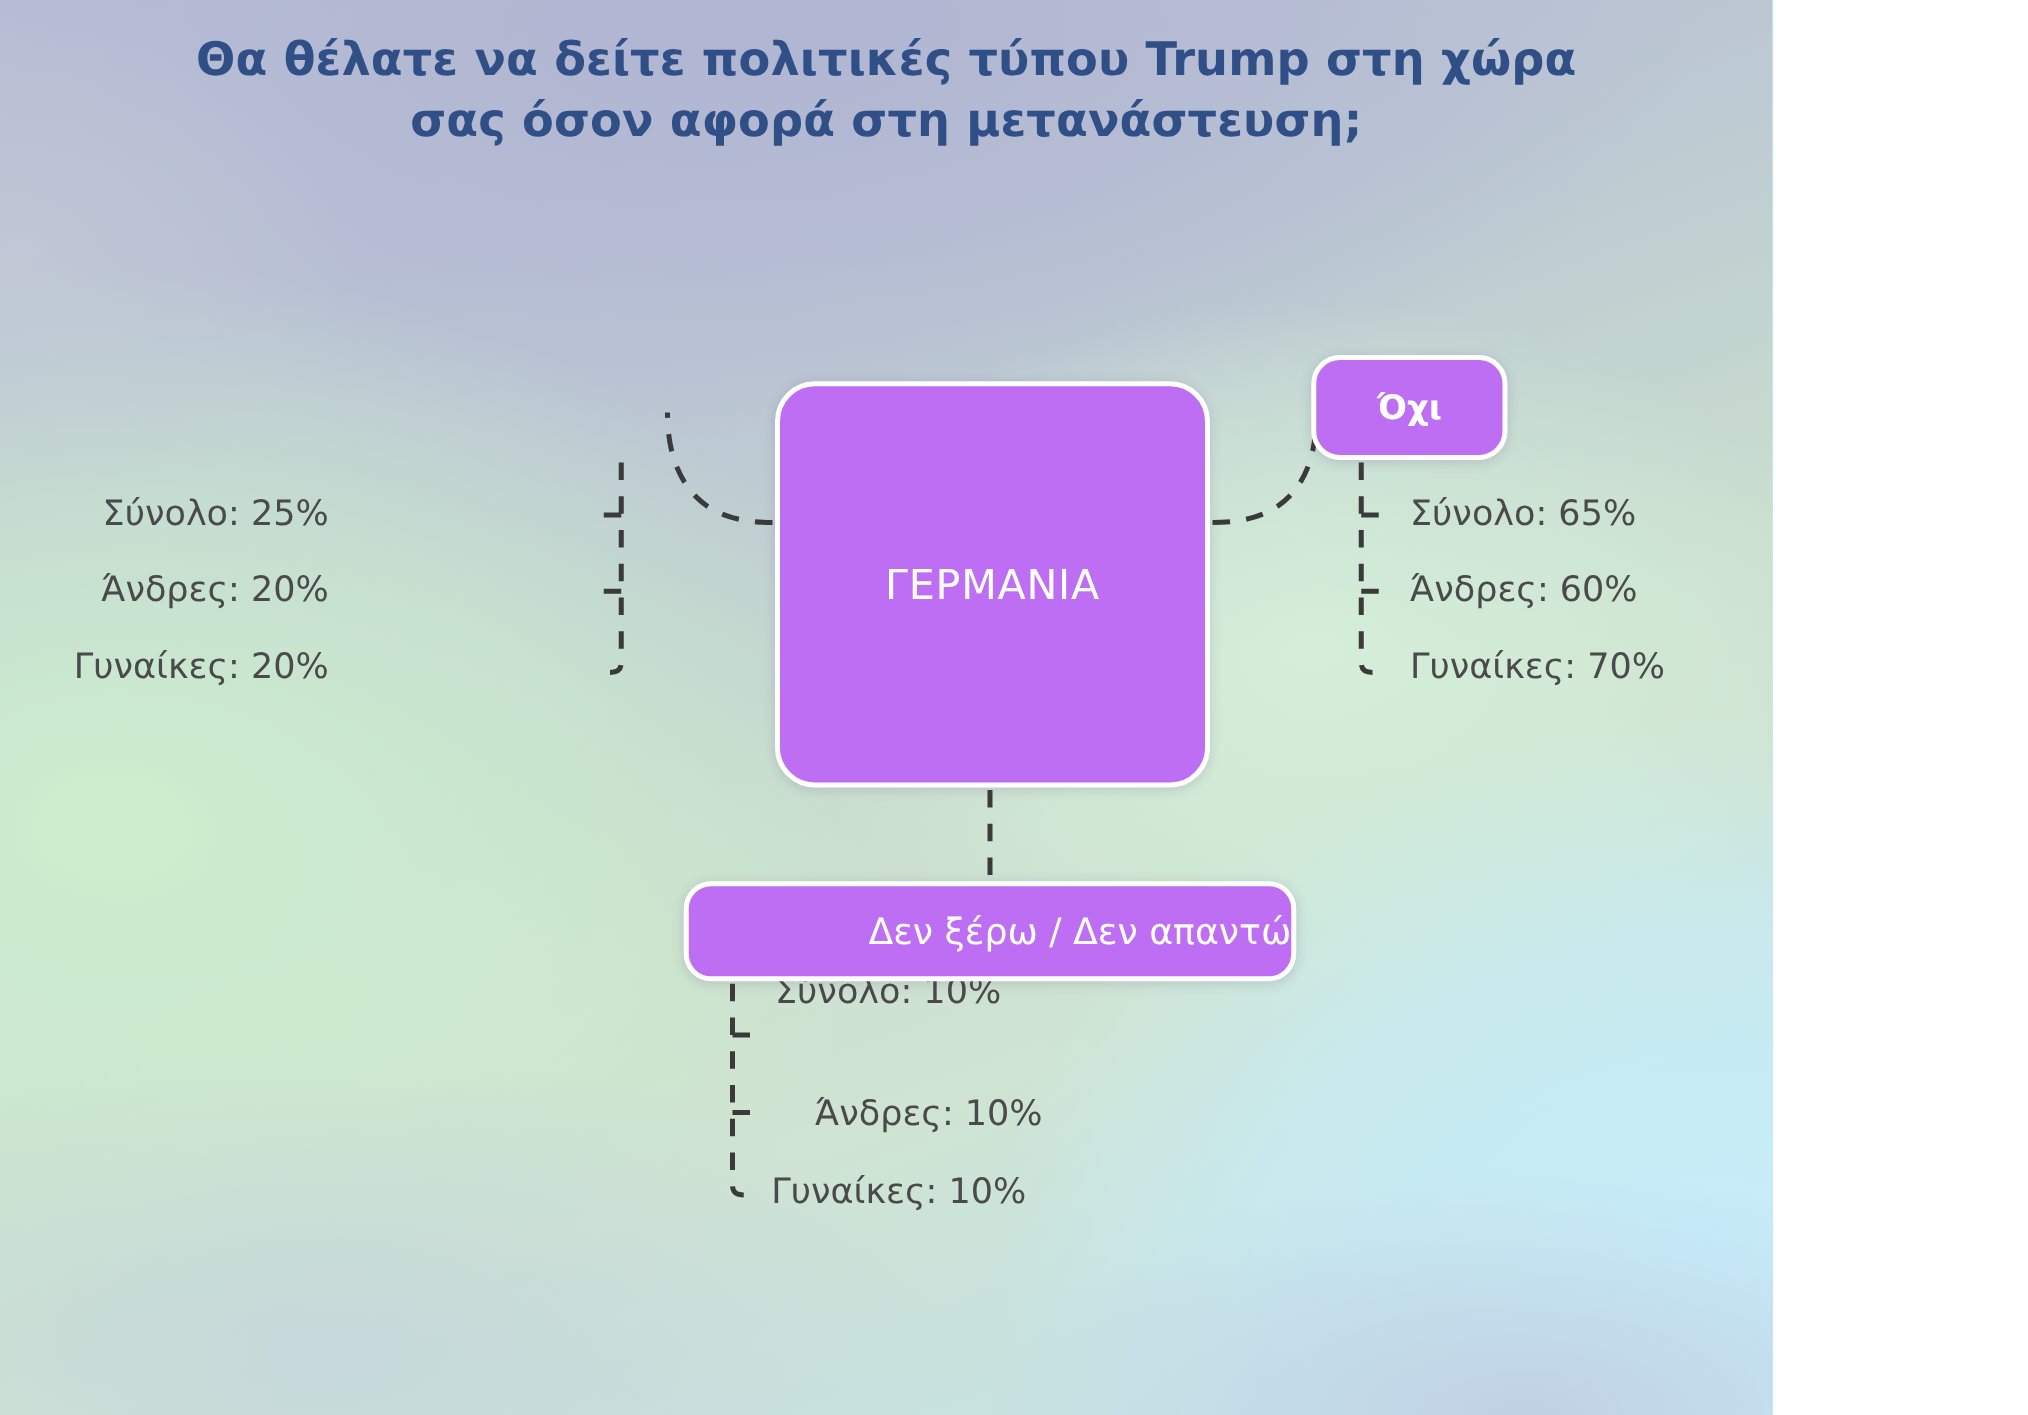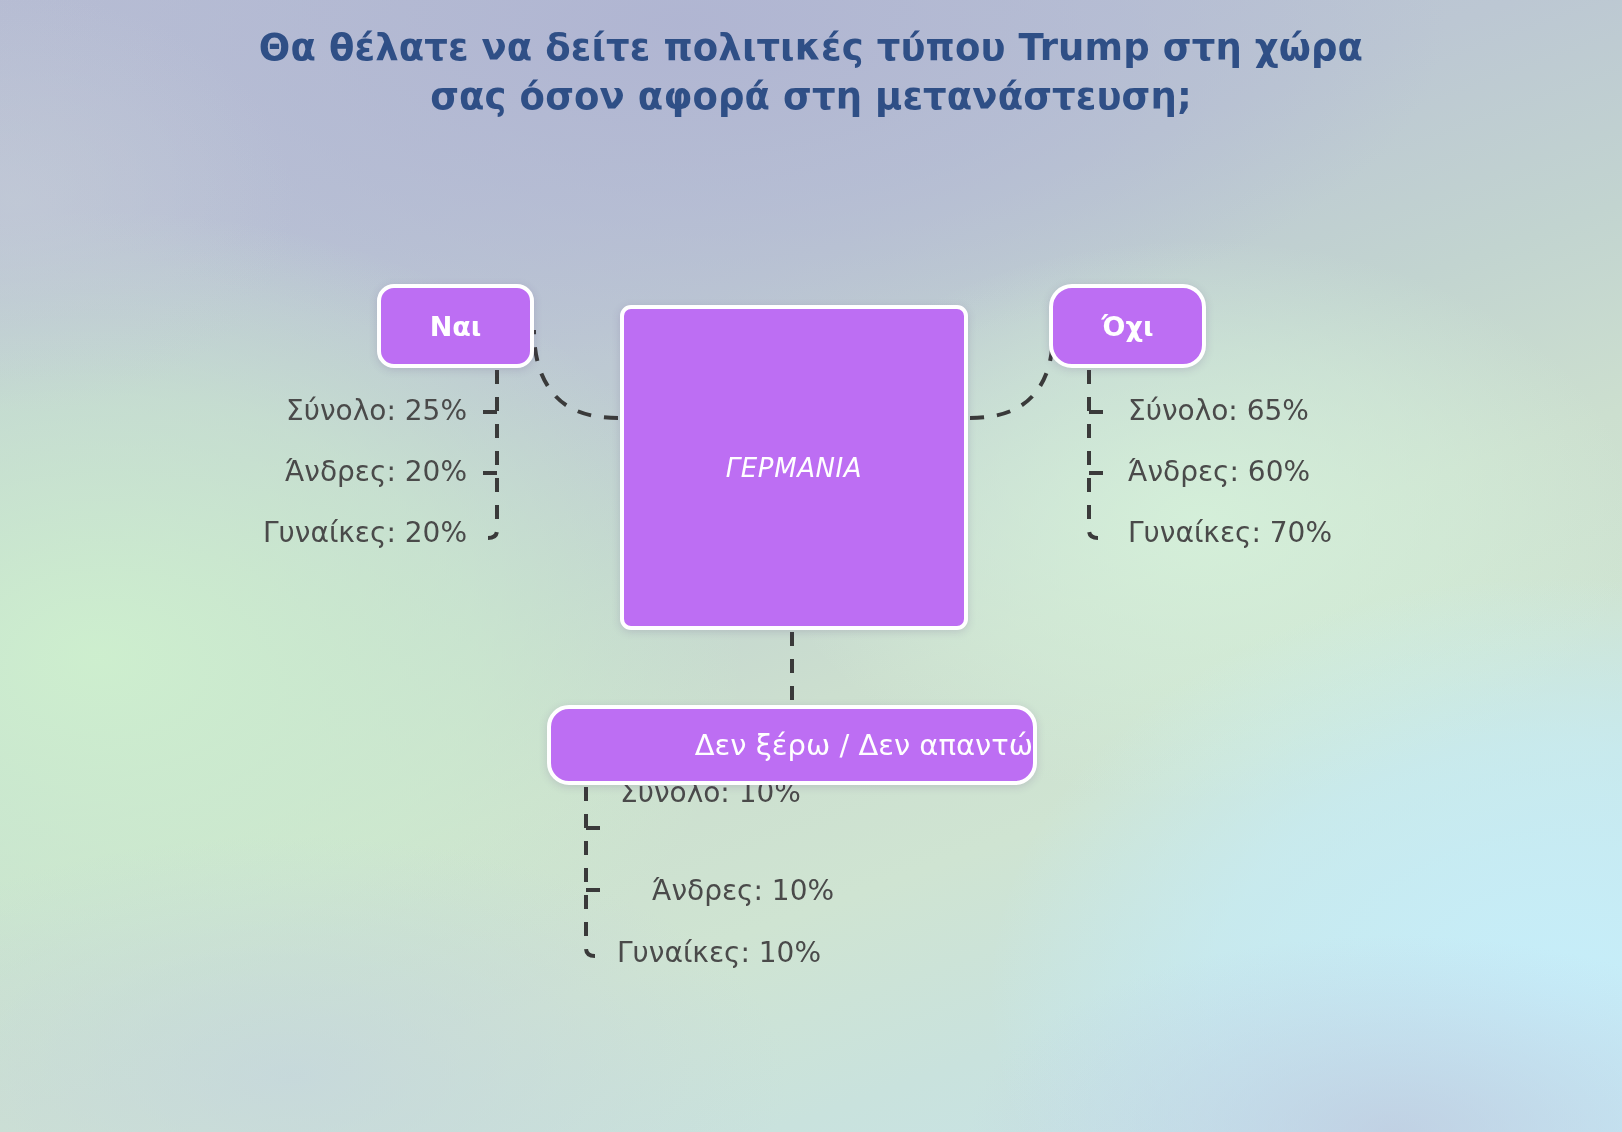--- a/index.html
+++ b/index.html
@@ -8,21 +8,21 @@
   }
   body {
     width: 1622px;
     height: 1132px;
     overflow: hidden;
     font-family: "DejaVu Sans", "Liberation Sans", sans-serif;
   }
 
   #stage {
     position: relative;
-    width: 1622px;
+    width: 1418px;
     height: 1132px;
     overflow: hidden;
     background: #7dd3fc;
   }
 
   
   .bg-layer {
     position: absolute;
     inset: 0;
     pointer-events: none;
@@ -136,24 +136,23 @@
     height: 84px;
     font-size: 27px;
     font-weight: bold;
     border-radius: 23px;
   }
   #node-center {
     left: 620px;
     top: 305px;
     width: 348px;
     height: 325px;
-    font-size: 26px;
+    font-size: 33px;
     letter-spacing: 0.6px;
-    border-radius: 11px;
-    font-style: italic;
+    border-radius: 32px;
   }
   #node-dk {
     left: 547px;
     top: 705px;
     width: 490px;
     height: 80px;
     font-size: 29px;
     border-radius: 22px;
     justify-content: flex-end;
   }
@@ -219,23 +218,20 @@
       <path stroke-dasharray="14 13" d="M 1089 370 L 1089 530 C 1089 536 1092 538 1098 538"></path>
       <path stroke-dasharray="14 13" d="M 1089 412 L 1113 412"></path>
       <path stroke-dasharray="14 13" d="M 1089 473 L 1113 473"></path>
 
       <path stroke-dasharray="14 13" d="M 586 787 L 586 948 C 586 954 589 956 595 956"></path>
       <path stroke-dasharray="14 13" d="M 586 828 L 604 828"></path>
       <path stroke-dasharray="14 13" d="M 586 890 L 610 890"></path>
     </g>
   </svg>
 
-  <div class="node" id="node-yes">
-    <span>Ναι</span>
-  </div>
 
   <div class="node" id="node-no">
     <span>Όχι</span>
   </div>
 
   <div class="node" id="node-center">
     <span>ΓΕΡΜΑΝΙΑ</span>
   </div>
 
   <div class="node" id="node-dk">

